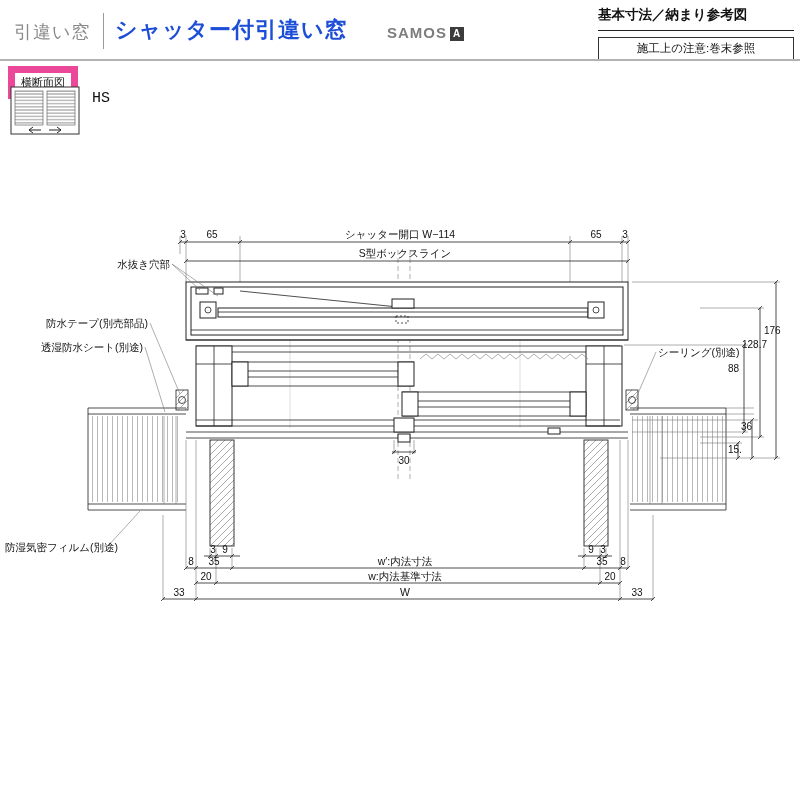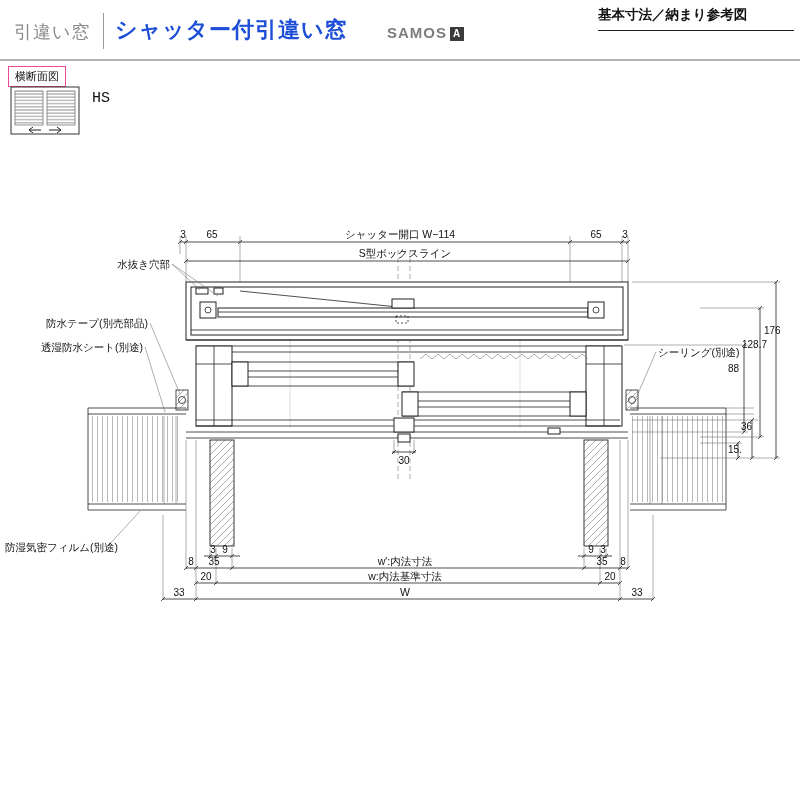--- a/index.html
+++ b/index.html
@@ -14,21 +14,21 @@
          letter-spacing:1px;display:flex;align-items:flex-end;}
   .brand-badge{display:inline-block;width:14px;height:14px;background:#3c3c3c;color:#fff;
          font-size:10px;line-height:14px;text-align:center;margin-left:3px;font-weight:bold;}
   .hdr-right{right:6px;top:6px;width:196px;}
   .ref-title{font-size:13.5px;font-weight:bold;color:#111;padding-bottom:6px;
              border-bottom:1.5px solid #222;}
   .note-box{margin-top:6px;border:1px solid #333;font-size:11.5px;color:#111;
             text-align:center;padding:3px 4px;}
   .hdr-rule{left:0;top:59px;width:800px;height:2px;background:#b3b3b3;}
   
-  .view-box{left:8px;top:66px;border:1px solid #ec4899;font-size:11px;padding:2px 6px;color:#111;}
+  .view-box{left:8px;top:66px;border:7px solid #ec4899;font-size:11px;padding:2px 6px;color:#111;}
   .series{left:92px;top:90px;font-size:15px;color:#111;font-family:Liberation Mono, monospace;}
   
   svg.main{position:absolute;left:0;top:0;}
   svg text{font-family:"Liberation Sans","DejaVu Sans",sans-serif;fill:#111;}
   .dim{font-size:10px;}
   .lbl{font-size:10.5px;}
   .thin{stroke:#222;stroke-width:0.8;fill:none;}
   .xthin{stroke:#777;stroke-width:0.6;fill:none;}
   .part{stroke:#222;stroke-width:1;fill:#fff;}
 </style>
@@ -37,20 +37,21 @@
 
 <span class="abs cat">引違い窓</span>
 <div class="abs hdr-divider"></div>
 <span class="abs title">シャッター付引違い窓</span>
 <div class="abs brand">
   <span>SAMOS</span>
   <span class="brand-badge">A</span>
 </div>
 <div class="abs hdr-right">
   <div class="ref-title">基本寸法／納まり参考図</div>
+  <div class="note-box">施工上の注意:巻末参照</div>
 </div>
 <div class="abs hdr-rule"></div>
 
 <span class="abs view-box">横断面図</span>
 <span class="abs series">HS</span>
 
 <svg class="abs main" style="left:10px;top:86px;" width="72" height="52" viewBox="0 0 72 52">
   <defs>
     <pattern id="slat" patternUnits="userSpaceOnUse" width="5" height="3.2">
       <path d="M0 1.6H5" stroke="#555" stroke-width="0.7"></path>

